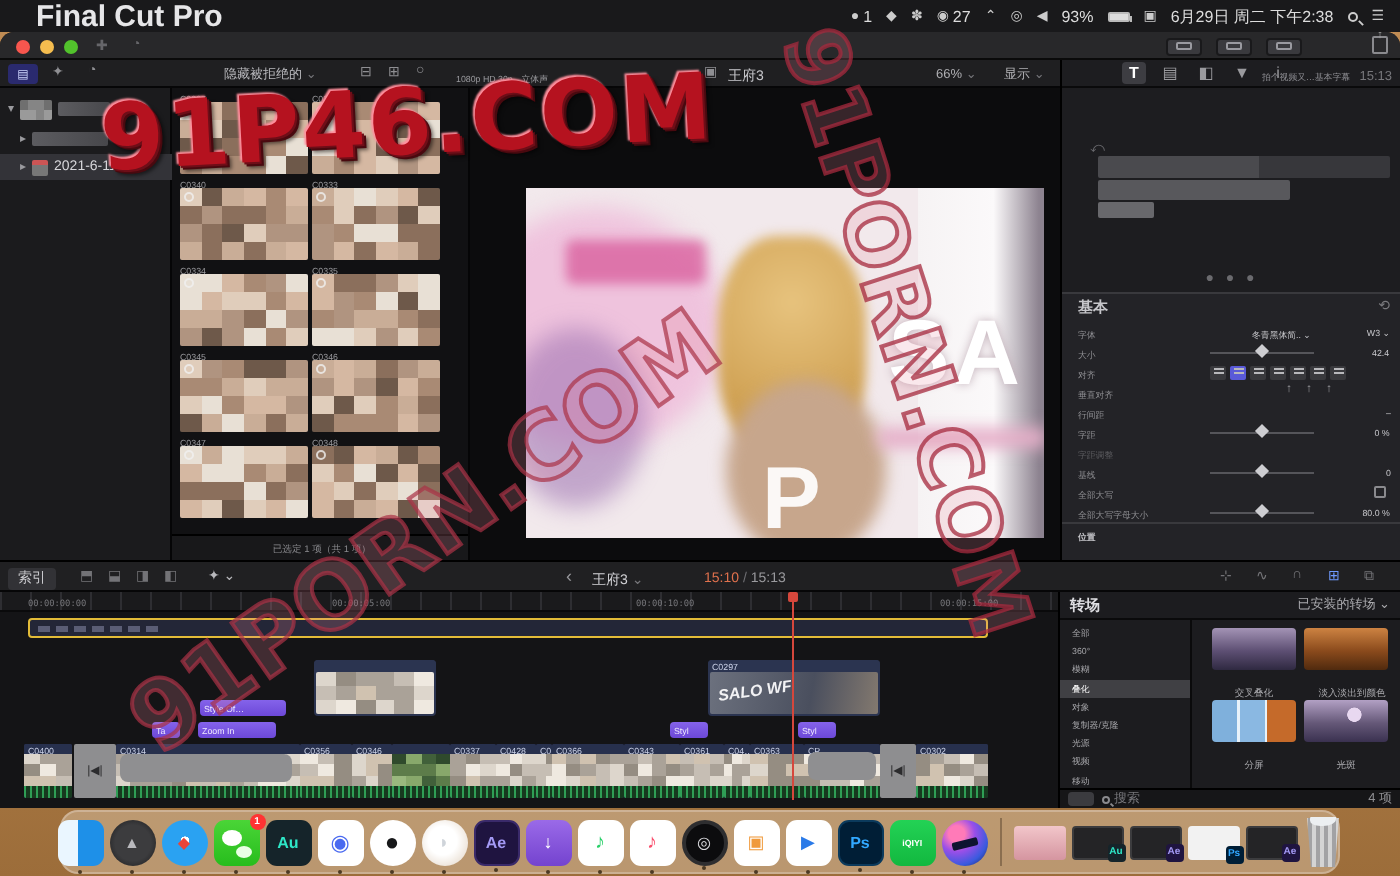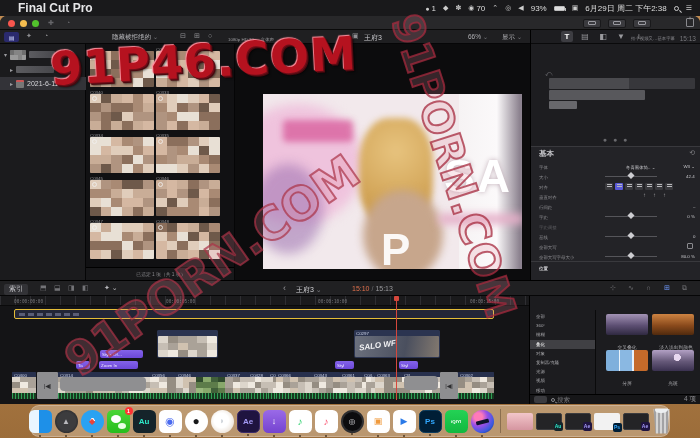--- a/index.html
+++ b/index.html
@@ -171,35 +171,35 @@
 #wm-side{left:428px;top:8px;font-size:42px;transform:rotate(72deg);transform-origin:top left;color:rgba(232,140,158,.20);-webkit-text-stroke:2px rgba(165,42,62,.75)}
 #wm-tl{left:70px;top:338px;font-size:46px;transform:rotate(-35deg);transform-origin:left center;color:rgba(226,130,148,.22);-webkit-text-stroke:2px rgba(170,50,70,.7)}
 </style>
 </head>
 <body>
 
 <div id="stage">
 
   <div id="menubar">
     <span style="font-size:10px"></span>
-    <b style="margin-left:10px;font-size:12px">Final Cut Pro</b>
+    <b style="margin-left:10px;font-size:15px">Final Cut Pro</b>
     <div id="mb-right">
         <div style="display: flex; align-items: center; gap: 2px;">
           <span class="mb-ico">●</span>
           <span style="font-size: 8px; color: rgb(221, 221, 221);">1</span>
         </div>
         <div style="display: flex; align-items: center; gap: 2px;">
           <span class="mb-ico">◆</span>
         </div>
         <div style="display: flex; align-items: center; gap: 2px;">
           <span class="mb-ico">✽</span>
         </div>
         <div style="display: flex; align-items: center; gap: 2px;">
           <span class="mb-ico">◉</span>
-          <span style="font-size: 8px; color: rgb(221, 221, 221);">70</span>
+          <span style="font-size: 8px; color: rgb(221, 221, 221);">27</span>
         </div>
         <div style="display: flex; align-items: center; gap: 2px;">
           <span class="mb-ico">⌃</span>
         </div>
         <div style="display: flex; align-items: center; gap: 2px;">
           <span class="mb-ico">◎</span>
         </div>
         <div style="display: flex; align-items: center; gap: 2px;">
           <span class="mb-ico">◀</span>
         </div>
@@ -1081,20 +1081,24 @@
           <div class="pill" style="left: 399px; top: 65px; width: 19px;">
             <div class="tiny" style="position: absolute; left: 2px; top: 0px;">Styl</div>
           </div>
         </div>
       <div id="playhead" style="left:396px">
           <i></i>
         </div>
     </div>
 
     <div id="transitions">
+      <div id="trans-hd">
+        <span id="trans-title">转场</span>
+        <span id="trans-installed"><span>已安装的转场</span> ⌄</span>
+      </div>
       <div id="trans-cats">
           <div class="tcat" style="top: 2px;">
             <span class="tiny">全部</span>
           </div>
           <div class="tcat" style="top: 11.2px;">
             <span class="tiny">360°</span>
           </div>
           <div class="tcat" style="top: 20.4px;">
             <span class="tiny">模糊</span>
           </div>

